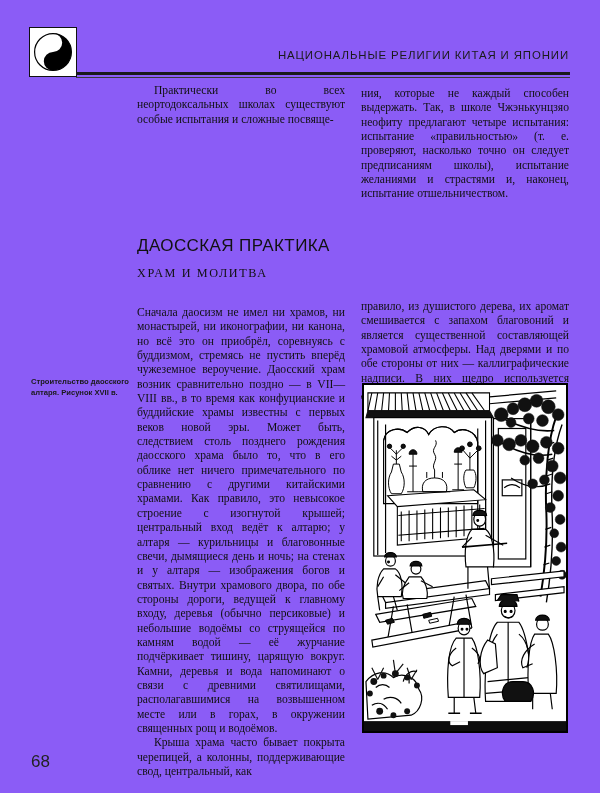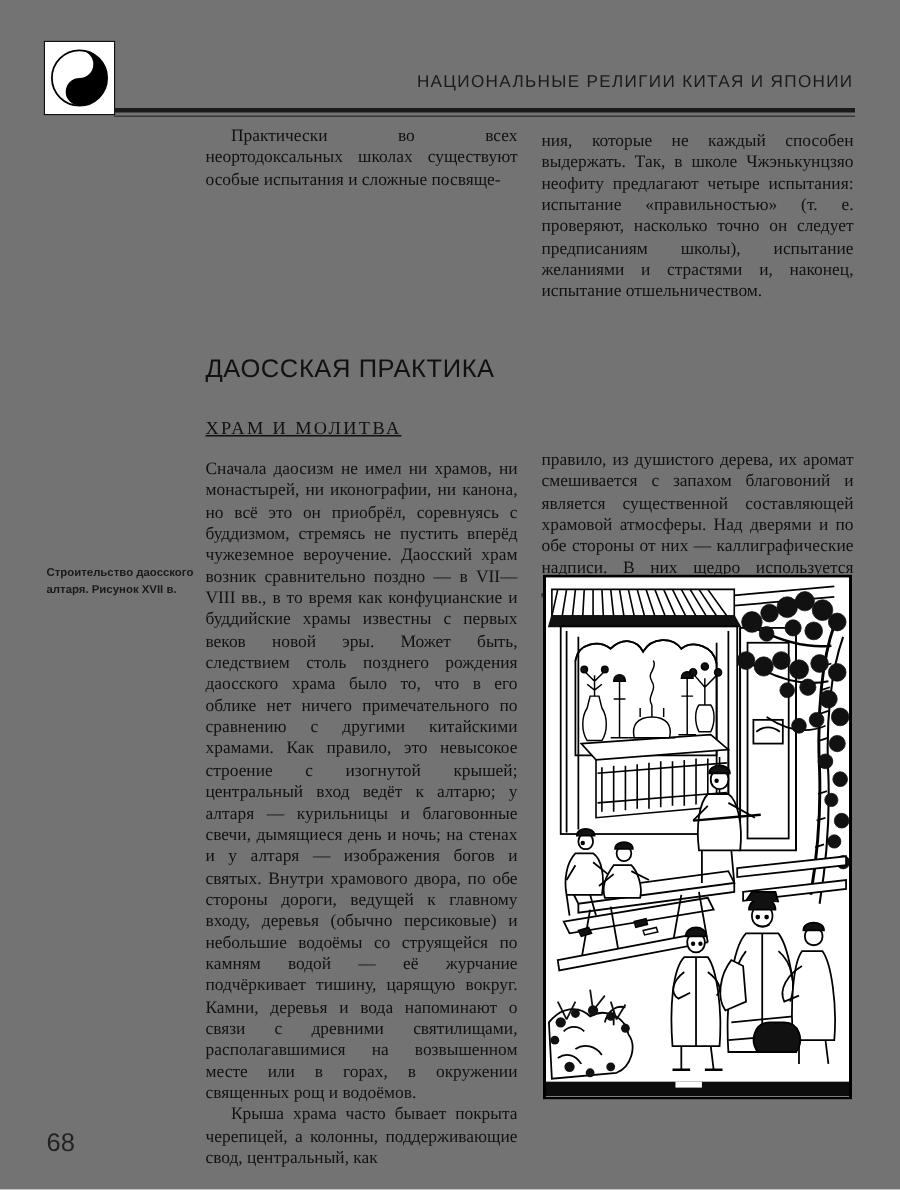--- a/index.html
+++ b/index.html
@@ -4,21 +4,21 @@
 <style>
   html, body {
     margin: 0;
     padding: 0;
     background: #ffffff;
   }
   .page {
     position: relative;
     width: 600px;
     height: 793px;
-    background: #737373;
+    background: #8b5cf6;
     overflow: hidden;
     font-family: "Liberation Serif", "DejaVu Serif", serif;
     color: #111111;
   }
 
   
   .header {
     position: absolute;
     left: 0;
     top: 0;
@@ -96,26 +96,25 @@
     top: 236px;
     font-family: "Liberation Sans", "DejaVu Sans", sans-serif;
     font-size: 17px;
     letter-spacing: 0.4px;
     color: #111;
     white-space: nowrap;
   }
   .sub-title {
     position: absolute;
     left: 137px;
-    top: 278px;
+    top: 266px;
     font-size: 12.2px;
     letter-spacing: 1.6px;
     color: #111;
     white-space: nowrap;
-    text-decoration: underline;
   }
 
   .body-left  { left: 137px; top: 306px; }
   .body-right { left: 361px; top: 300px; }
 
   
   .margin-caption {
     position: absolute;
     left: 31px;
     top: 377px;

